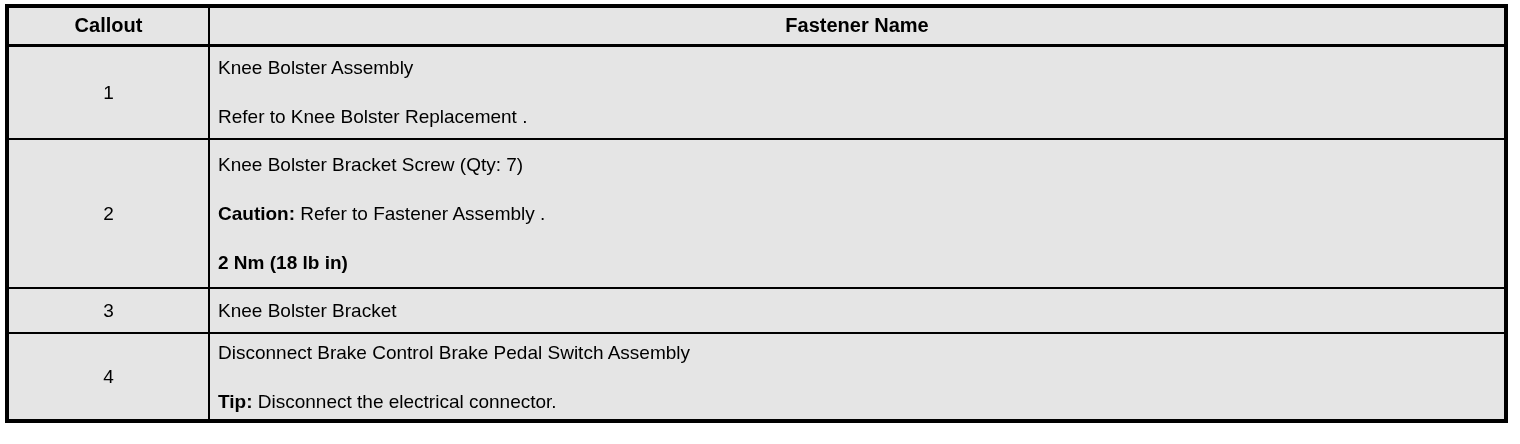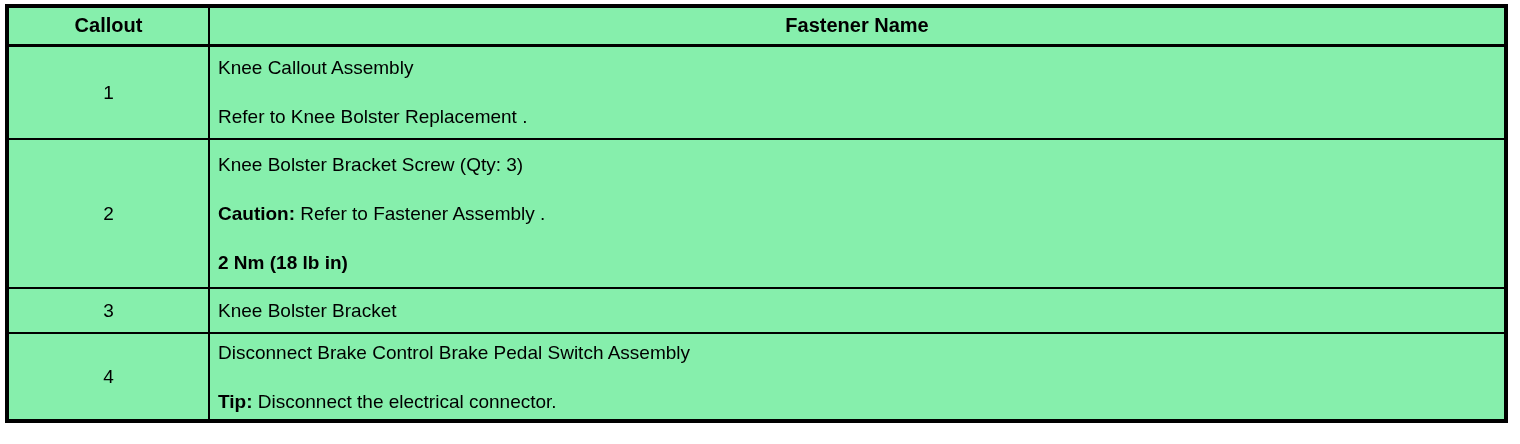--- a/index.html
+++ b/index.html
@@ -20,21 +20,21 @@
     border-collapse: collapse;
     table-layout: fixed;
     width: 1503px;
     margin: 4px 0 0 5px;
     border: 4px solid #000000;
   }
   .callout-table th,
   .callout-table td {
     border: 2px solid #000000;
     vertical-align: middle;
-    background: #86efac;
+    background: #e5e5e5;
   }
   .callout-table th {
     border-bottom-width: 3px;
     font-size: 20px;
     font-weight: bold;
     text-align: center;
     height: 39px;
     padding: 0 4px;
   }
   col.col-callout { width: 202px; }
@@ -70,28 +70,28 @@
     <thead>
       <tr>
         <th>Callout</th>
         <th>Fastener Name</th>
       </tr>
     </thead>
     <tbody>
       <tr class="row-1">
         <td class="callout-cell">1</td>
         <td class="name-cell">
-          <p class="line">Knee Callout Assembly</p>
+          <p class="line">Knee Bolster Assembly</p>
           <p class="line"><span>Refer to Knee Bolster Replacement .</span></p>
         </td>
       </tr>
       <tr class="row-2">
         <td class="callout-cell">2</td>
         <td class="name-cell">
-          <p class="line">Knee Bolster Bracket Screw (Qty: 3)</p>
+          <p class="line">Knee Bolster Bracket Screw (Qty: 7)</p>
           <p class="line"><span class="b">Caution:</span><span> Refer to Fastener Assembly .</span></p>
           <p class="line"><span class="b">2 Nm (18 lb in)</span></p>
         </td>
       </tr>
       <tr class="row-3">
         <td class="callout-cell">3</td>
         <td class="name-cell">
           <p class="line">Knee Bolster Bracket</p>
         </td>
       </tr>

